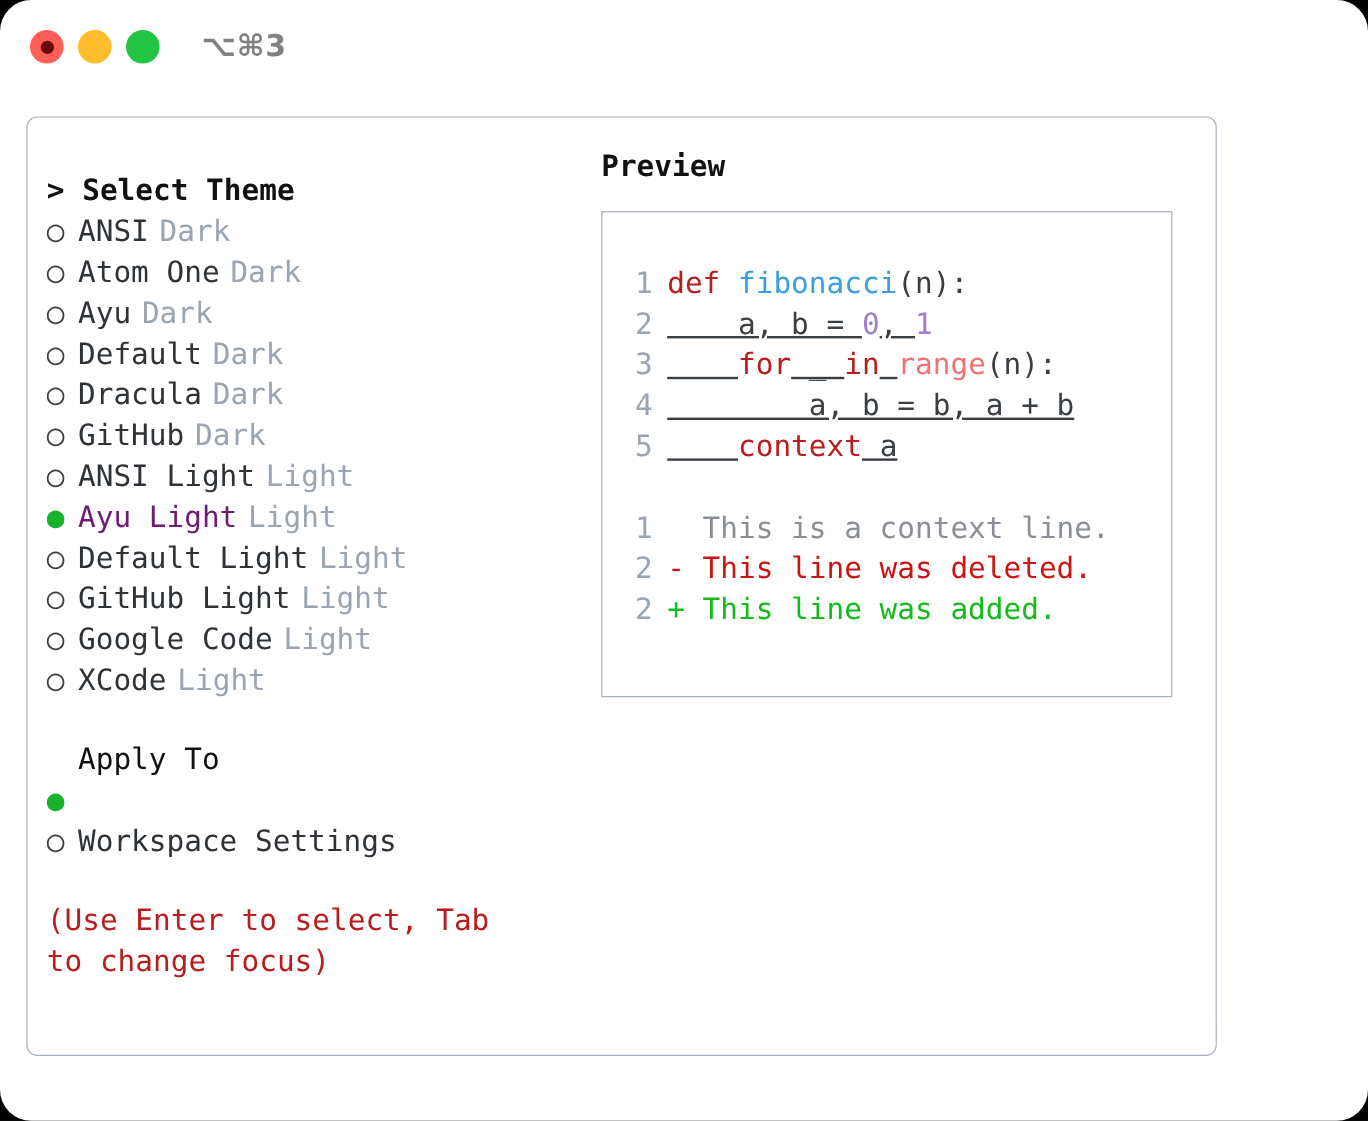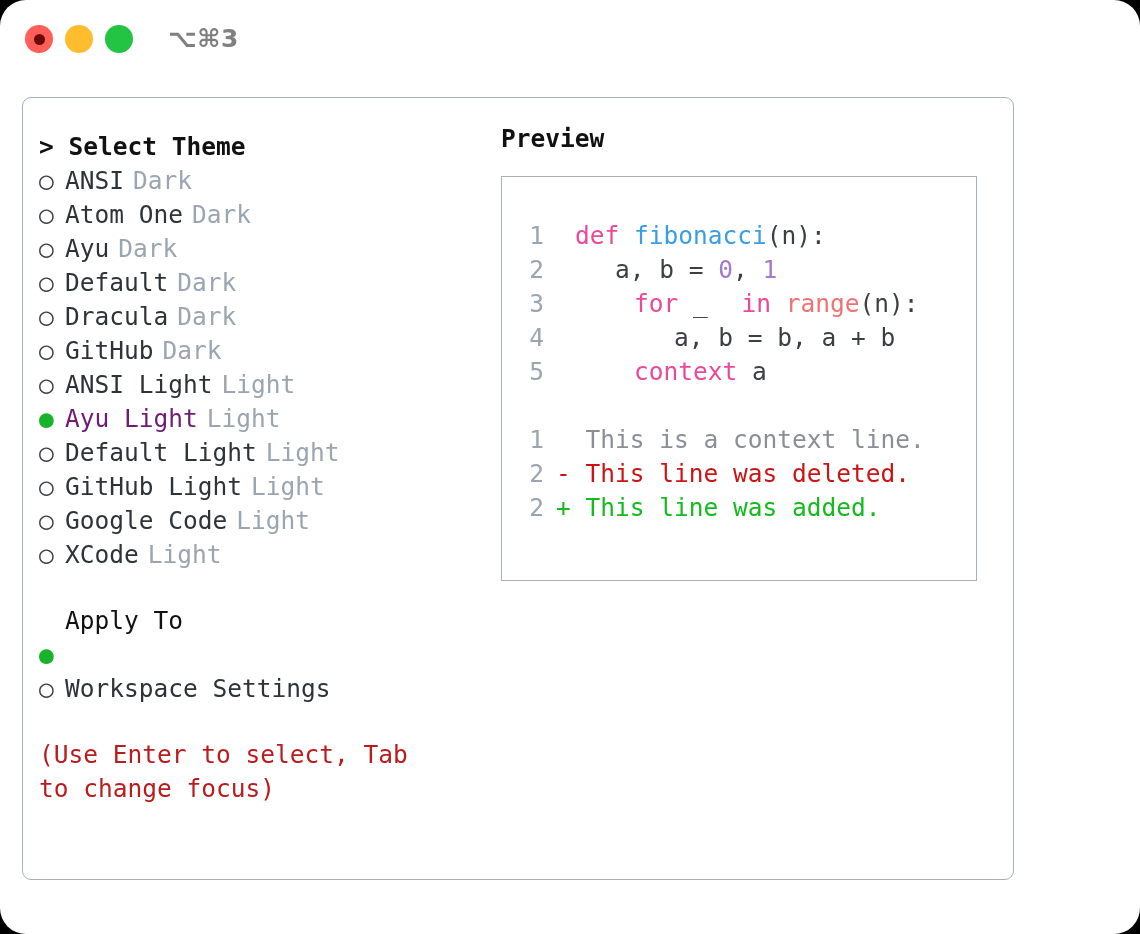--- a/index.html
+++ b/index.html
@@ -78,21 +78,21 @@
     height: 783px;
     border: 1.6px solid #a7b0bd;
     border-radius: 9px;
     box-sizing: border-box;
     background: #ffffff;
   }
 
   .left-col {
     position: absolute;
     left: 16px;
-    top: 32px;
+    top: 44px;
     width: 440px;
   }
   .right-col {
     position: absolute;
     left: 478px;
     top: 26px;
     width: 500px;
   }
 
   
@@ -169,25 +169,25 @@
   }
   .lineno {
     color: #9aa5b1;
     width: 28px;
     flex: 0 0 28px;
     text-align: right;
     margin-right: 12px;
   }
   .code-text { color: #3a3f44; }
 
-  .tok-kw      { color: #ec4899; margin-left: 19px; }
+  .tok-kw      { color: #b91c1c; }
   .tok-fn      { color: #399ee6; }
   .tok-num     { color: #a37acc; }
   .tok-builtin { color: #f07171; }
-  .tok-plain   { color: #3a3f44; }
+  .tok-plain   { color: #3a3f44; text-decoration: underline; }
   .tok-punct   { color: #3a3f44; }
 
   .gap { height: 34px; }
   .diff-context { color: #8a8f96; }
   .diff-del     { color: #cc1414; }
   .diff-add     { color: #13bb1d; }
 </style>
 </head>
 <body>
 

